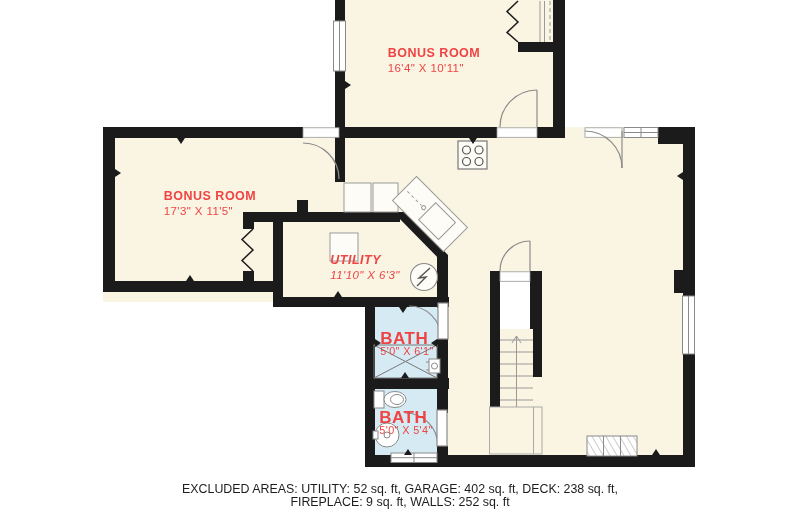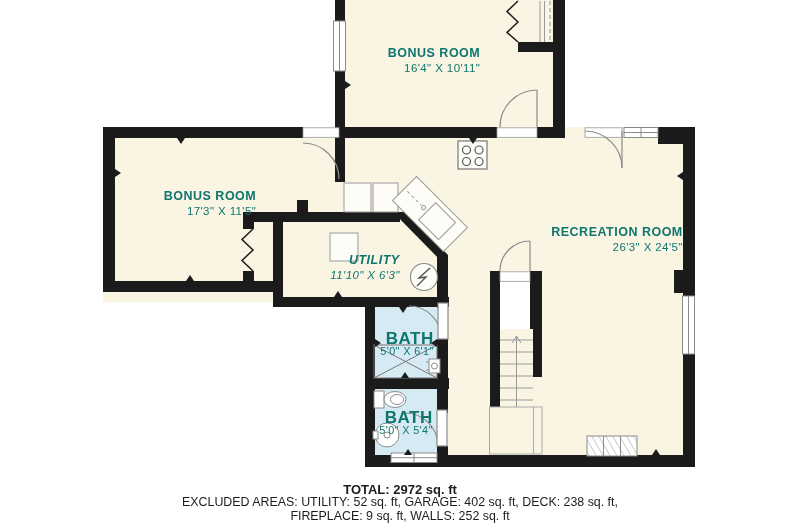--- a/index.html
+++ b/index.html
@@ -1,20 +1,20 @@
 <!DOCTYPE html>
 <html><head>
 <meta charset="utf-8">
 <style>
   html,body{margin:0;padding:0;background:#ffffff;}
   .stage{position:relative;width:800px;height:530px;overflow:hidden;background:#ffffff;
          font-family:"Liberation Sans",sans-serif;}
   .stage svg{position:absolute;left:0;top:0;}
-  .room-label{position:absolute;transform:translate(-50%,-50%);text-align:right;
-              color:#0f766e;white-space:nowrap;pointer-events:none;}
+  .room-label{position:absolute;transform:translate(-50%,-50%);text-align:left;
+              color:#ef4444;white-space:nowrap;pointer-events:none;}
   .room-label .rname{font-size:12.5px;font-weight:600;letter-spacing:.5px;line-height:15px;}
   .room-label .rdims{font-size:11.5px;font-weight:400;letter-spacing:.4px;line-height:14px;}
   .room-label.small .rname{font-size:17px;line-height:13px;}
   .room-label.small .rdims{font-size:10.8px;line-height:13px;}
   .caption{position:absolute;left:0;top:483px;width:800px;text-align:center;color:#1d1d1d;}
   .caption .c-total{font-size:13px;font-weight:700;line-height:13.4px;}
   .caption .c-line{font-size:12.4px;font-weight:400;line-height:13.4px;}
 </style>
 </head>
 <body>
@@ -204,32 +204,27 @@
     <div class="rdims">16'4" X 10'11"</div>
   </div>
   <div class="room-label" style="left:210px;top:203px;">
     <div class="rname">BONUS ROOM</div>
     <div class="rdims">17'3" X 11'5"</div>
   </div>
   <div class="room-label" style="left:365px;top:267px;font-style:italic;">
     <div class="rname">UTILITY</div>
     <div class="rdims">11'10" X 6'3"</div>
   </div>
-  <div class="room-label" style="left:617px;top:239px;">
-    <div class="rname">RECREATION ROOM</div>
-    <div class="rdims">26'3" X 24'5"</div>
-  </div>
   <div class="room-label small" style="left:407px;top:345px;">
     <div class="rname">BATH</div>
     <div class="rdims">5'0" X 6'1"</div>
   </div>
   <div class="room-label small" style="left:406px;top:424px;">
     <div class="rname">BATH</div>
     <div class="rdims">5'0" X 5'4"</div>
   </div>
 
   <div class="caption">
-    <div class="c-total">TOTAL: 2972 sq. ft</div>
     <div class="c-line">EXCLUDED AREAS: UTILITY: 52 sq. ft, GARAGE: 402 sq. ft, DECK: 238 sq. ft,</div>
     <div class="c-line">FIREPLACE: 9 sq. ft, WALLS: 252 sq. ft</div>
   </div>
 
 </div>
 
 </body></html>

